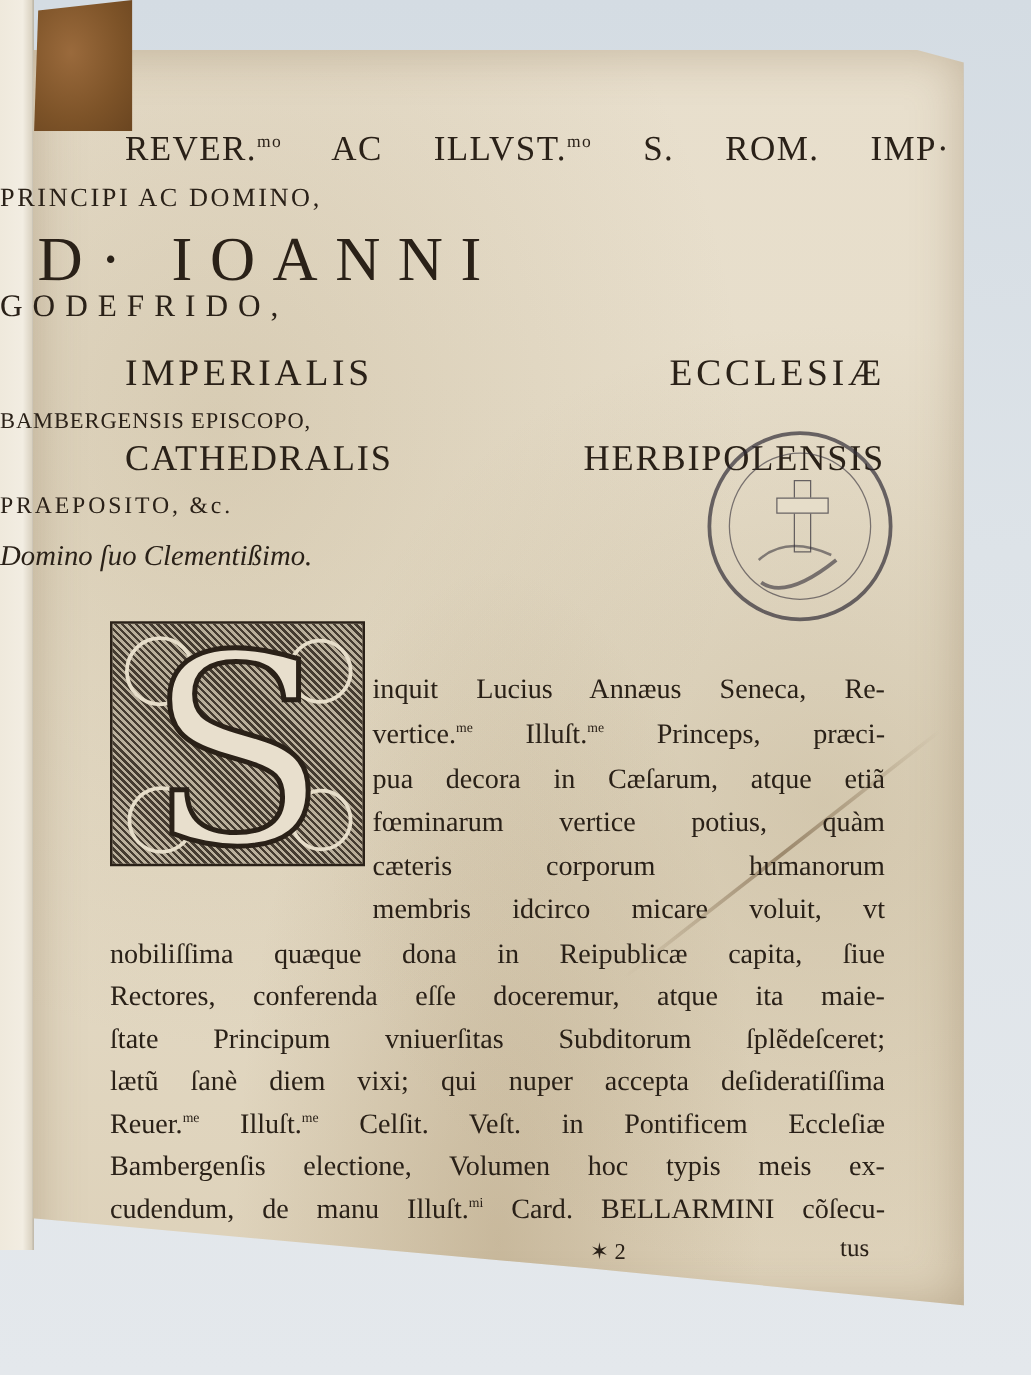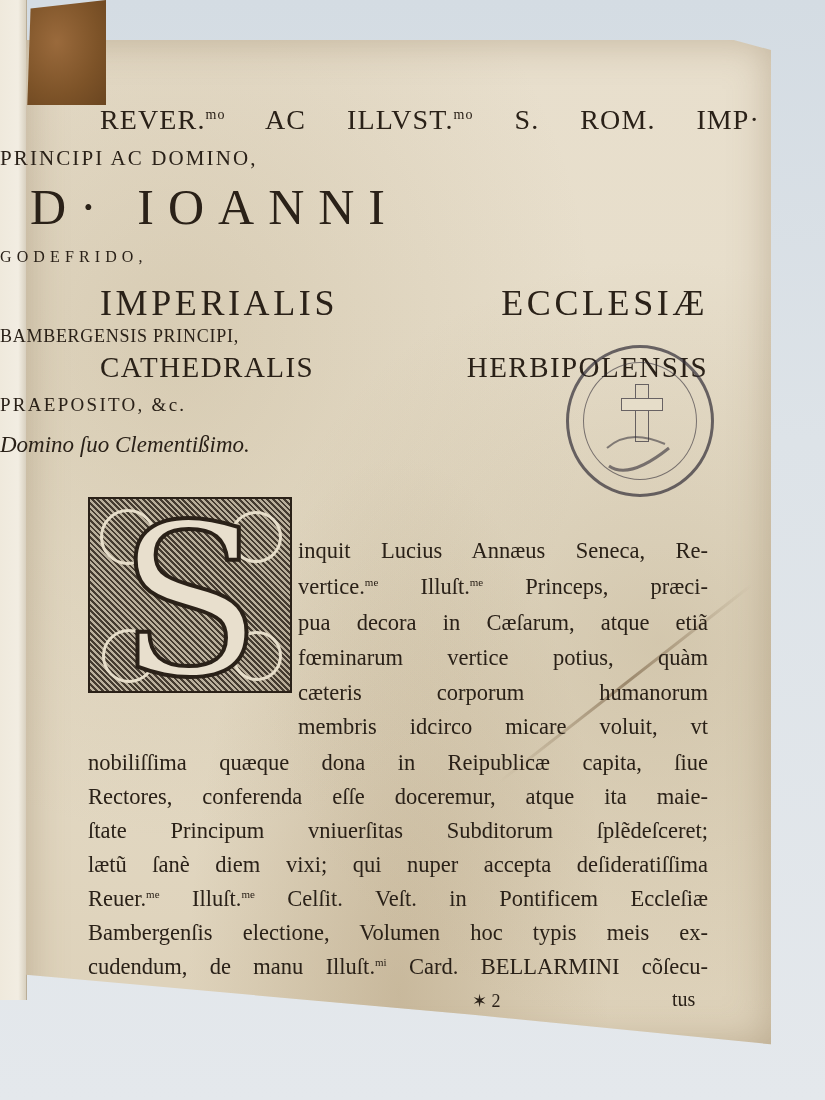--- a/index.html
+++ b/index.html
@@ -36,22 +36,22 @@
     background:linear-gradient(90deg,rgba(120,95,60,0),rgba(110,85,55,0.55),rgba(120,95,60,0));
     transform: rotate(-38deg); transform-origin:left center; z-index:4;
   }
   .content { position:absolute; left:0; top:0; width:783px; height:1100px; z-index:5; color:#2a2118; }
   .line { position:absolute; white-space:nowrap; }
   .center { left:0; width:825px; }
   .l1 { top:104px; font-size:28px; left:100px; width:660px; text-align:justify; text-align-last:justify; letter-spacing:0.04em; }
   .l1 sup { font-size:14px; }
   .l2 { top:146px; font-size:21px; letter-spacing:0.1em; }
   .l3 { top:178px; font-size:50px; letter-spacing:0.28em; padding-left:30px; }
-  .l4 { top:248px; font-size:16px; letter-spacing:0.32em; }
-  .l5 { top:282px; font-size:36px; left:100px; width:608px; text-align:justify; text-align-last:justify; letter-spacing:0.1em; }
+  .l4 { top:232px; font-size:25px; letter-spacing:0.32em; }
+  .l5 { top:282px; font-size:30px; left:100px; width:608px; text-align:justify; text-align-last:justify; letter-spacing:0.1em; }
   .l6 { top:326px; font-size:18px; letter-spacing:0.04em; }
   .l7 { top:351px; font-size:29px; left:100px; width:608px; text-align:justify; text-align-last:justify; letter-spacing:0.05em; }
   .l8 { top:394px; font-size:19px; letter-spacing:0.12em; }
   .l9 { top:432px; font-size:23px; font-style:italic; }
   .body-line { font-size:22.5px; text-align:justify; text-align-last:justify; }
   .narrow { left:298px; width:410px; }
   .wide { left:88px; width:620px; }
   .body-line sup { font-size:11px; }
   .ital { font-style:italic; }
   .initial {
@@ -92,21 +92,21 @@
 
   <div class="line l1">
     <span>REVER.</span><sup>mo</sup>
     <span>AC ILLVST.</span><sup>mo</sup>
     <span>S. ROM. IMP·</span>
   </div>
   <div class="line center l2">PRINCIPI AC DOMINO,</div>
   <div class="line center l3">D· IOANNI</div>
   <div class="line center l4">GODEFRIDO,</div>
   <div class="line l5">IMPERIALIS ECCLESIÆ</div>
-  <div class="line center l6">BAMBERGENSIS PRINCIPI,</div>
+  <div class="line center l6">BAMBERGENSIS EPISCOPO,</div>
   <div class="line l7">CATHEDRALIS HERBIPOLENSIS</div>
   <div class="line center l8">PRAEPOSITO, &amp;c.</div>
   <div class="line center l9">Domino ſuo Clementißimo.</div>
 
   <div class="stamp">
     <div class="inner"></div>
     <div class="cross-v"></div>
     <div class="cross-h"></div>
     <svg class="ring-text" viewBox="0 0 148 152">
       <path d="M40 118 Q60 132 100 100" stroke="rgba(50,45,55,0.6)" stroke-width="3" fill="none"></path>

